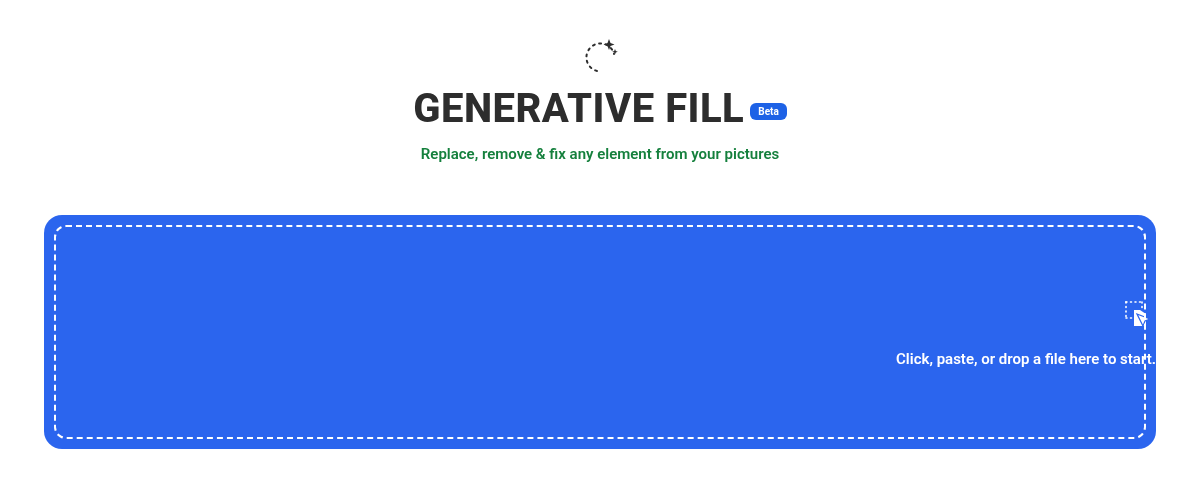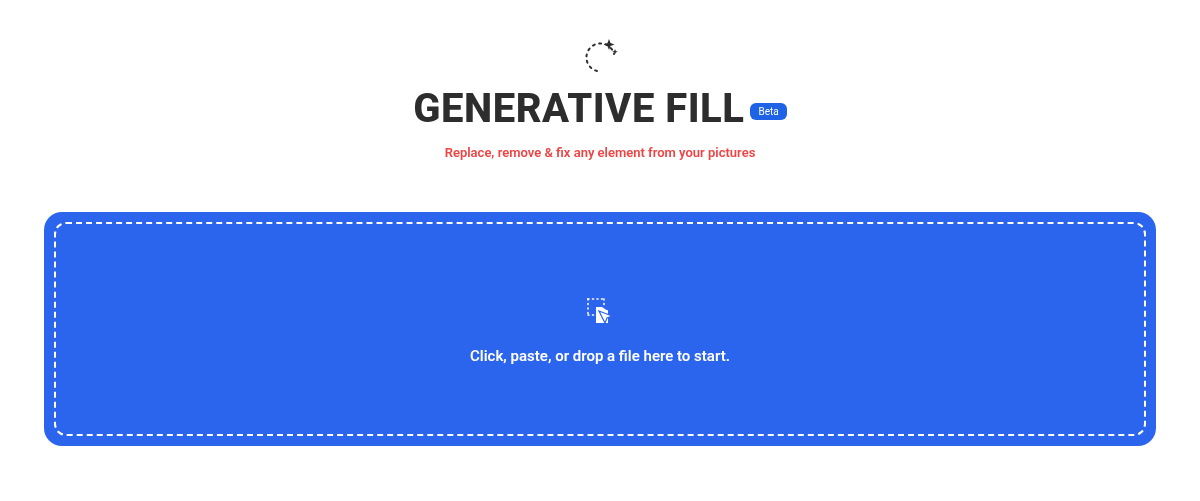--- a/index.html
+++ b/index.html
@@ -41,40 +41,40 @@
       color: #2d2d2d;
       letter-spacing: 0.5px;
       line-height: 1.1;
     }
     .beta-badge {
       margin-left: 6px;
       margin-top: 4px;
       background: #1e62e6;
       color: #ffffff;
       font-size: 10px;
-      font-weight: 400;
+      font-weight: 700;
       padding: 3px 8px;
       border-radius: 6px;
     }
     .subtitle {
       margin-top: 14px;
-      font-size: 13px;
+      font-size: 15px;
       font-weight: 600;
-      color: #ef4444;
+      color: #15803d;
     }
     .dropzone {
       margin-top: 52px;
       width: 1112px;
       height: 234px;
       background: #2b65ee;
       border-radius: 18px;
       position: relative;
       display: flex;
       flex-direction: column;
-      align-items: center;
+      align-items: flex-end;
       justify-content: center;
       cursor: pointer;
     }
     .dropzone-border {
       position: absolute;
       top: 10px;
       left: 10px;
       right: 10px;
       bottom: 10px;
       border: 2.5px dashed #ffffff;

